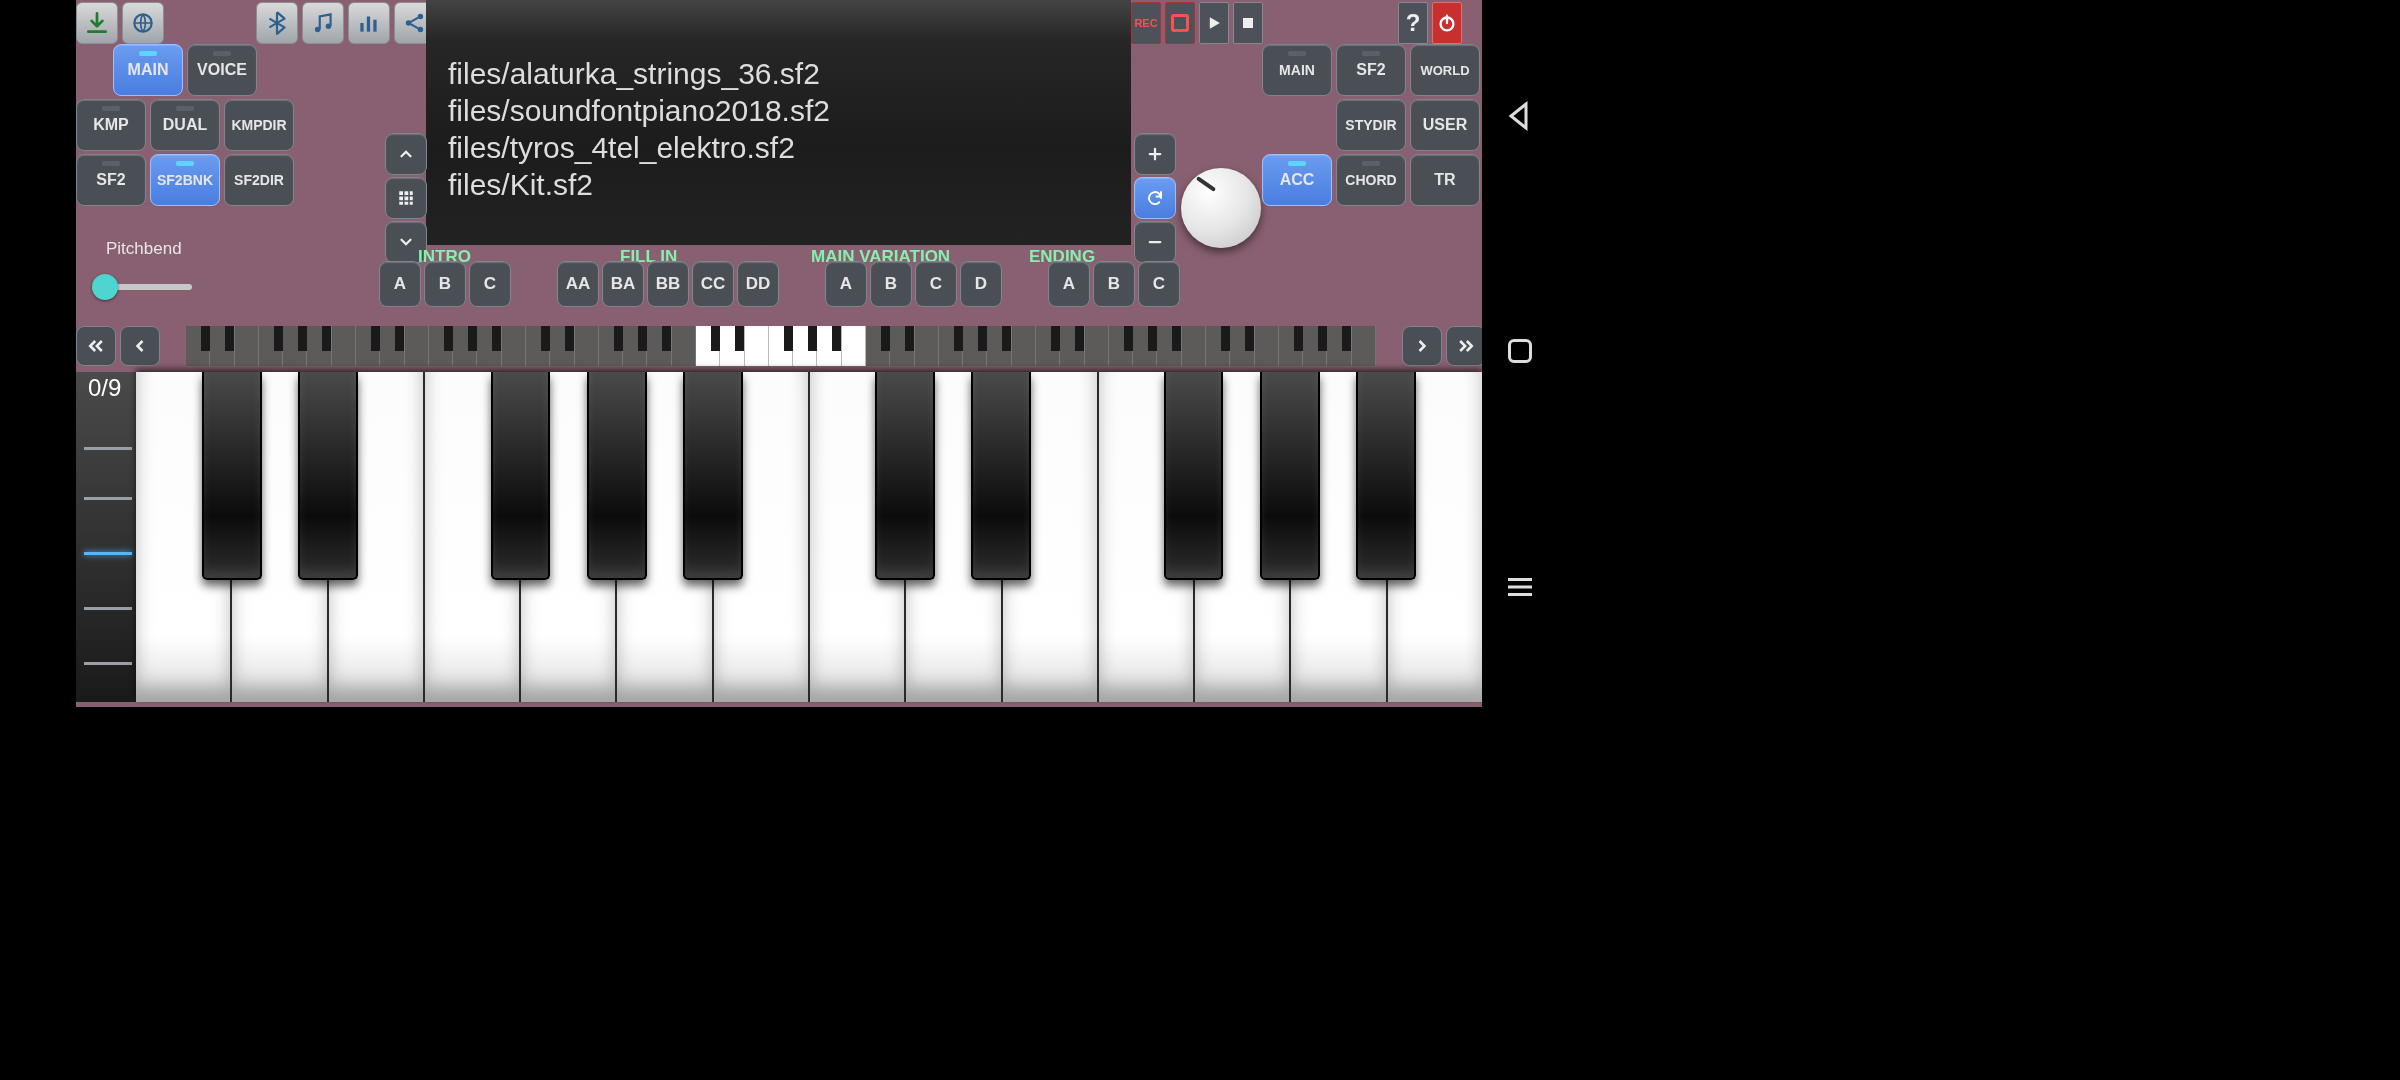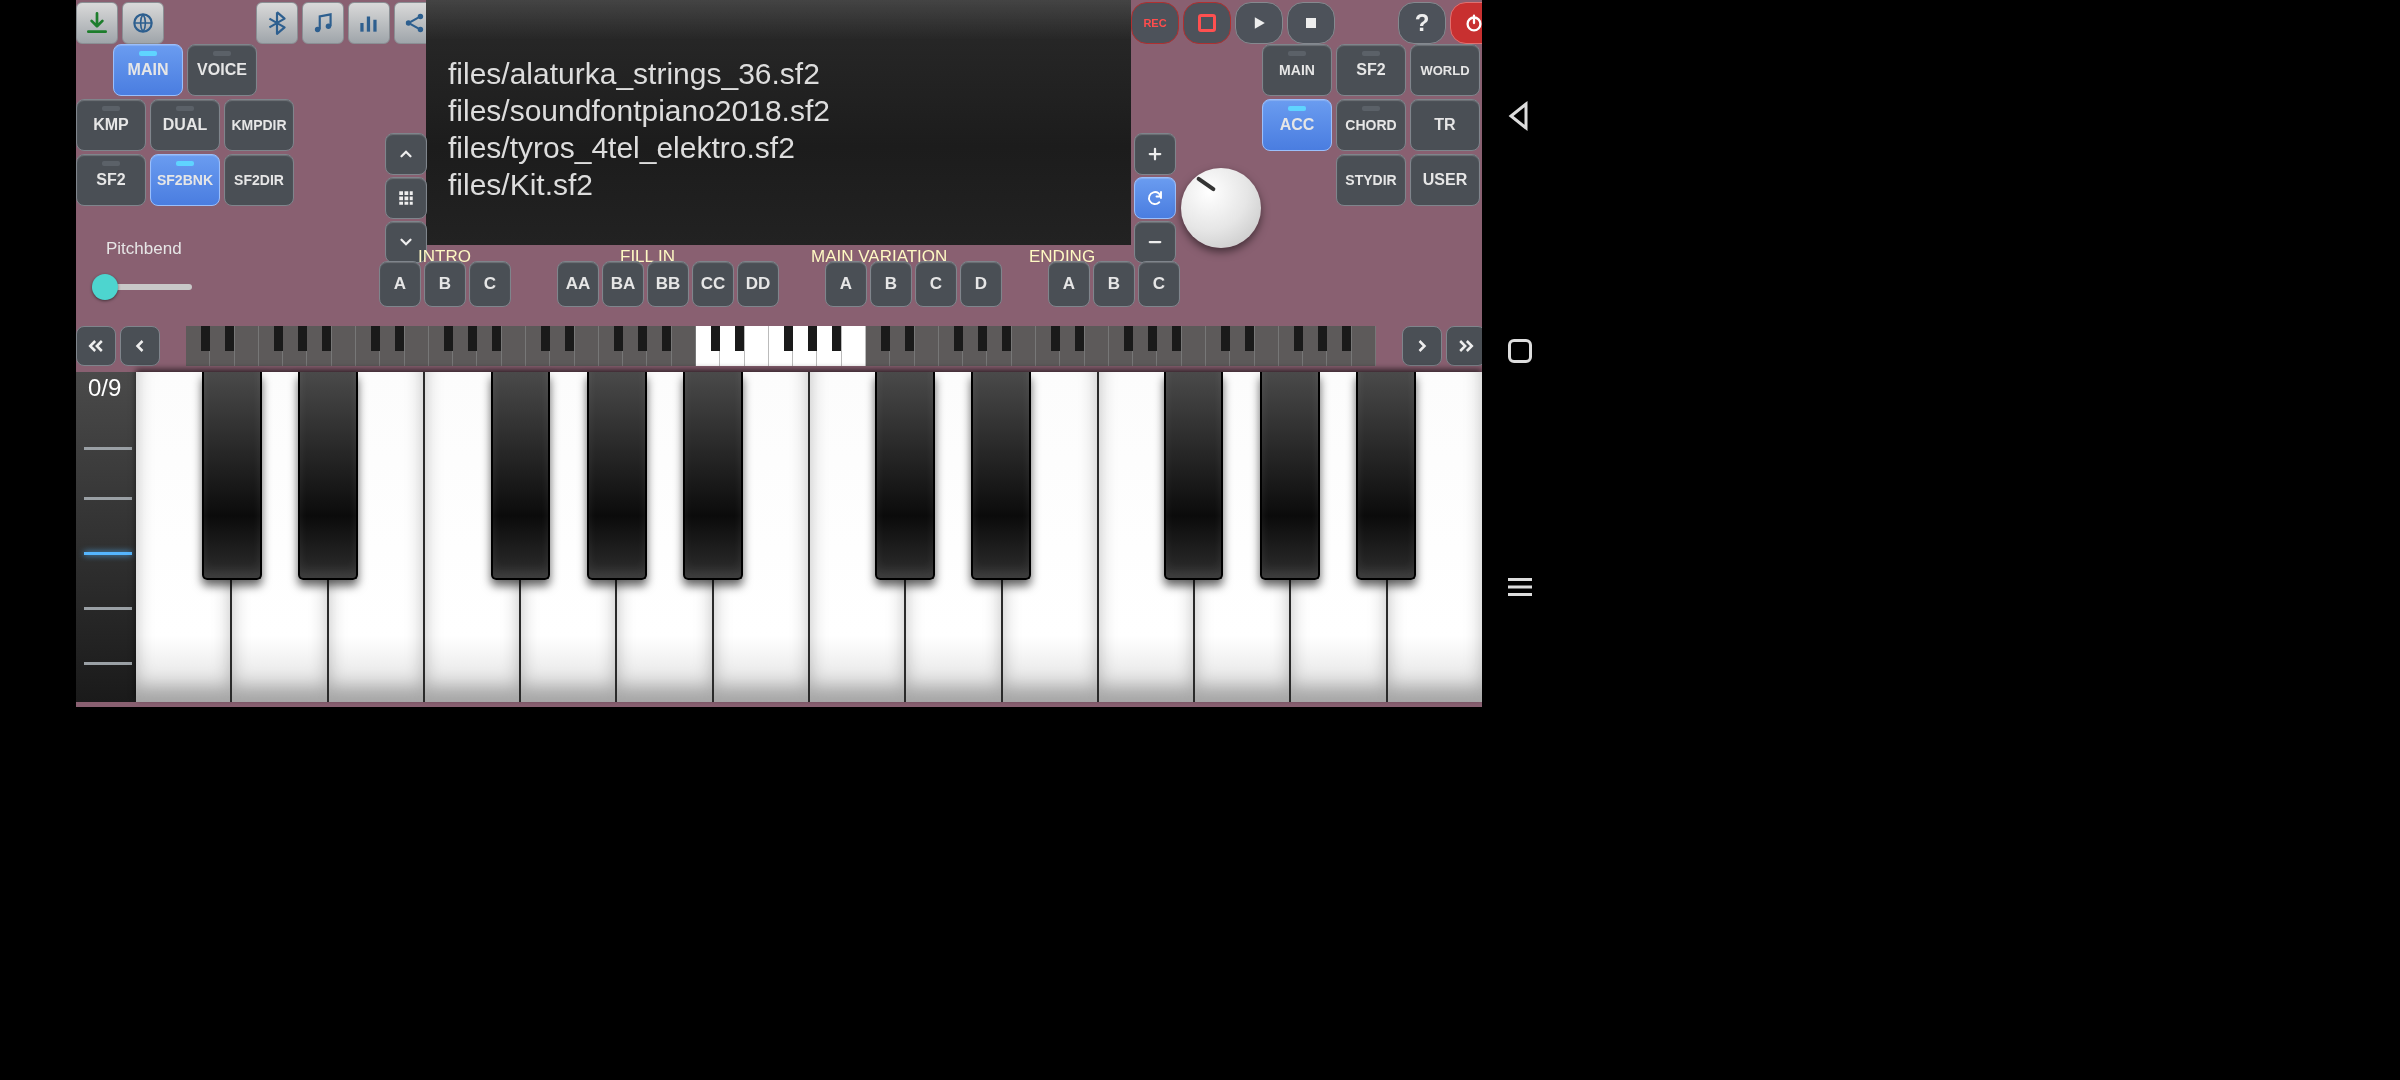--- a/index.html
+++ b/index.html
@@ -19,21 +19,21 @@
   .filepanel { position:absolute; left:350px; top:0; width:705px; height:245px; background:linear-gradient(#2a2a2a,#1c1c1c 60%,#222); color:#ddd; font-size:30px; padding:55px 22px 0 22px; line-height:37px; overflow:hidden; }
   .filepanel .gloss { position:absolute; left:0; top:0; right:0; height:40px; background:linear-gradient(rgba(255,255,255,.12),rgba(255,255,255,0)); }
   .filepanel div { white-space:nowrap; }
   
   .slider-track { position:absolute; height:6px; background:#c8c8c8; border-radius:3px; }
   .slider-thumb { position:absolute; width:26px; height:26px; background:#4dd5cf; border-radius:50%; box-shadow:0 1px 3px rgba(0,0,0,.5); }
   
   .knob { position:absolute; width:80px; height:80px; background:radial-gradient(circle at 35% 30%,#fff,#e6e6e6 50%,#bfbfbf); border-radius:50%; box-shadow:0 4px 8px rgba(0,0,0,.5); }
   .knob::after { content:""; position:absolute; left:14px; top:14px; width:22px; height:4px; background:#333; border-radius:2px; transform:rotate(35deg); }
   
-  .seclabel { position:absolute; color:#fef9c3; font-size:17px; font-weight:normal; }
+  .seclabel { position:absolute; color:#86efac; font-size:17px; font-weight:bold; }
   .varbtn { width:42px; height:46px; font-size:17px; }
   
   .mini { position:absolute; left:110px; top:326px; width:1190px; height:40px; background:#5d5a5a; display:flex; }
   .mini .oct { flex:1; position:relative; }
   .mini .oct.hi { background:#fff; }
   .mini .wkeys { position:absolute; inset:0; display:flex; }
   .mini .wk { flex:1; border-right:1px solid #777; }
   .mini .oct.hi .wk { border-right:1px solid #bbb; }
   .mini .bk { position:absolute; top:0; width:5%; height:62%; background:#1a1a1a; }
   
@@ -47,21 +47,21 @@
   .whites { position:absolute; left:0; top:0; right:0; bottom:0; display:flex; }
   .white { flex:1; background:linear-gradient(#fcfcfc,#fff 80%,#dcdcdc); border-left:2px solid #2a2a2a; box-shadow:inset 0 -16px 18px rgba(0,0,0,.25); }
   .white:first-child { border-left:none; }
   .blacks { position:absolute; left:0; top:0; right:0; height:63%; }
   .black { position:absolute; top:0; height:100%; background:linear-gradient(#4a4a4a,#0b0b0b 70%,#2e2e2e); border:2px solid #000; border-top:none; border-radius:0 0 5px 5px; box-shadow:0 6px 10px rgba(0,0,0,.6), inset 0 -8px 10px rgba(255,255,255,.08); }
   
   .sysnav { position:absolute; right:0; top:0; width:76px; height:707px; background:#000; display:flex; flex-direction:column; align-items:center; justify-content:space-around; color:#ddd; }
   .sysnav svg { width:36px; height:36px; stroke:#ddd; fill:none; stroke-width:2; }
   
   .rec { color:#ff4d4d; }
-  .transbtn { width:48px; height:42px; background:#4d525a; border:1px solid #85898f; border-radius:16px; display:flex; align-items:center; justify-content:center; color:#eee; }
+  .transbtn { width:30px; height:42px; background:#4d525a; border:1px solid #85898f; border-radius:2px; display:flex; align-items:center; justify-content:center; color:#eee; }
 </style>
 </head>
 <body>
 
 <div class="app">
 
   <div style="position:absolute; left:0; top:2px; display:flex; gap:4px;">
     <div class="iconbtn">
         <svg viewBox="0 0 24 24">
           <path d="M12 3v12m0 0l-5-5m5 5l5-5M4 20h16" stroke="#1d7d2c" stroke-width="2.5" fill="none" stroke-linecap="round"></path>
@@ -227,37 +227,37 @@
           <span style="font-size:14px">MAIN</span>
         </div>
       <div class="btn modebtn ind">
           <span>SF2</span>
         </div>
       <div class="btn modebtn">
           <span style="font-size:13px">WORLD</span>
         </div>
     </div>
     <div style="display:flex; gap:4px; margin-top:3px;">
+      <div style="width:70px"></div>
+      <div class="btn modebtn">
+          <span style="font-size:14px">STYDIR</span>
+        </div>
+      <div class="btn modebtn">
+          <span>USER</span>
+        </div>
+    </div>
+    <div style="display:flex; gap:4px; margin-top:3px;">
       <div class="btn modebtn active active-ind">
           <span>ACC</span>
         </div>
       <div class="btn modebtn ind">
           <span style="font-size:14px">CHORD</span>
         </div>
       <div class="btn modebtn">
           <span>TR</span>
-        </div>
-    </div>
-    <div style="display:flex; gap:4px; margin-top:3px;">
-      <div style="width:70px"></div>
-      <div class="btn modebtn">
-          <span style="font-size:14px">STYDIR</span>
-        </div>
-      <div class="btn modebtn">
-          <span>USER</span>
         </div>
     </div>
   </div>
 
   <div class="seclabel" style="left:30px; top:239px; font-weight:normal; color:#e6e6e6;">Pitchbend</div>
   <div class="slider-track" style="left:16px; top:284px; width:100px;"></div>
   <div class="slider-thumb" style="left:16px; top:274px;"></div>
 
   <div class="seclabel" style="left:342px; top:247px;">INTRO</div>
   <div style="position:absolute; left:303px; top:261px; display:flex; gap:3px;">

